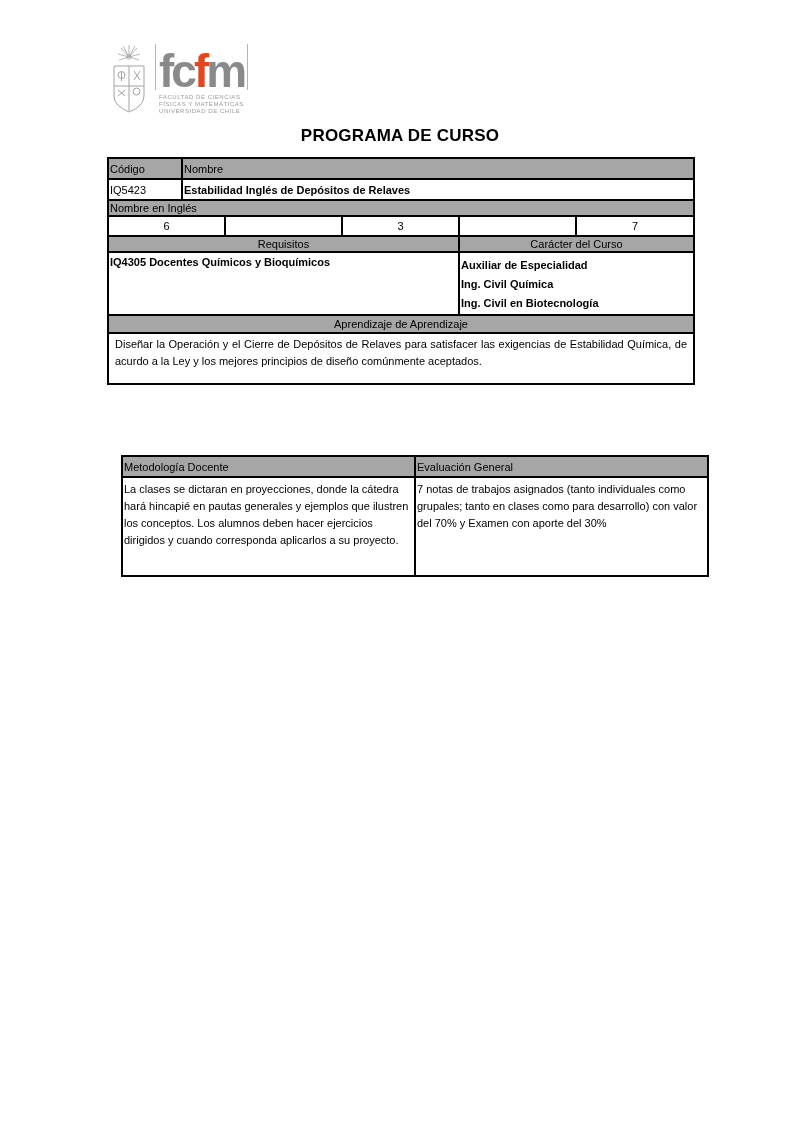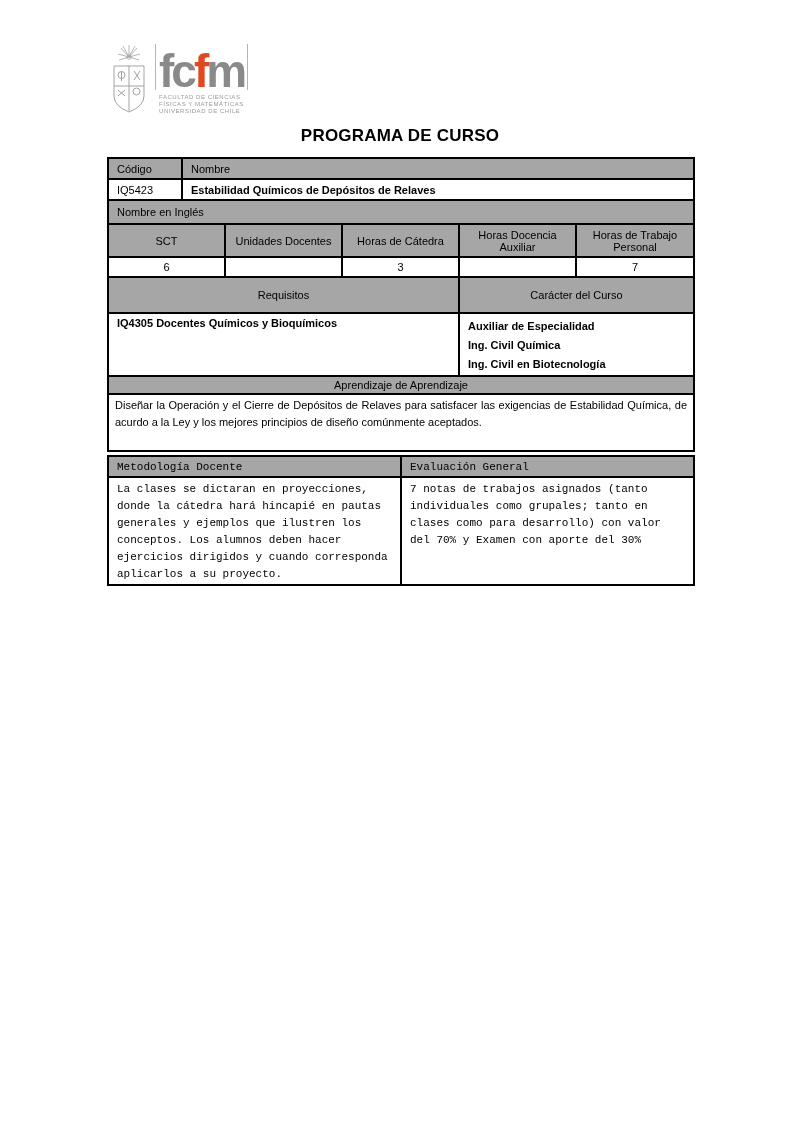--- a/index.html
+++ b/index.html
@@ -29,25 +29,25 @@
   }
 
   
   .page-title {
     position:absolute; top:126px; left:0; width:100%;
     text-align:center; font-weight:bold; font-size:17px; letter-spacing:0.2px;
   }
 
   
   .tables-1 { position:absolute; left:107px; top:157px; width:586px; }
-  .tables-2 { position:absolute; left:107px; top:455px; width:591px;font-family:Liberation Mono, monospace; }
+  .tables-2 { position:absolute; left:121px; top:455px; width:591px; }
   table { border-collapse:collapse; table-layout:fixed; width:586px; }
   .tables-1 table + table { margin-top:-2px; }
   td {
-    border:2px solid #000; font-size:11px; padding:1px 8px;
+    border:2px solid #000; font-size:11px; padding:1px 1px;
     vertical-align:middle; overflow:hidden;
   }
   .hdr { background:#a6a6a6; }
   .c { text-align:center; }
   .b { font-weight:bold; }
   .top { vertical-align:top; padding-top:3px; }
   .just { text-align:justify; line-height:17px; padding:2px 6px 4px 6px; }
   .lines div { line-height:19px; font-weight:bold; }
   .body-text { line-height:17px; }
 </style>
@@ -105,61 +105,54 @@
         <col style="width:74px">
         <col style="width:512px">
       </colgroup>
     <tbody>
         <tr style="height:21px">
       <td class="hdr">Código</td>
       <td class="hdr">Nombre</td>
     </tr>
     <tr style="height:21px">
       <td>IQ5423</td>
-      <td class="b">Estabilidad Químicos de Depósitos de Relaves</td>
+      <td class="b">Estabilidad Inglés de Depósitos de Relaves</td>
     </tr>
-    <tr style="height:24px">
+    <tr style="height:16px">
       <td class="hdr" colspan="2">Nombre en Inglés</td>
     </tr>
   </tbody>
     </table>
 
   <table>
     <colgroup>
       <col style="width:117px">
         <col style="width:117px">
         <col style="width:117px">
       <col style="width:117px">
         <col style="width:118px">
     </colgroup>
     <tbody>
-        <tr style="height:33px">
-      <td class="hdr c">SCT</td>
-      <td class="hdr c">Unidades Docentes</td>
-      <td class="hdr c">Horas de Cátedra</td>
-      <td class="hdr c">Horas Docencia Auxiliar</td>
-      <td class="hdr c">Horas de Trabajo Personal</td>
-    </tr>
     <tr style="height:20px">
       <td class="c">6</td>
       <td class="c"></td>
       <td class="c">3</td>
       <td class="c"></td>
       <td class="c">7</td>
     </tr>
   </tbody>
     </table>
 
   <table>
     <colgroup>
         <col style="width:351px">
         <col style="width:235px">
       </colgroup>
     <tbody>
-        <tr style="height:36px">
+        <tr style="height:16px">
       <td class="hdr c">Requisitos</td>
       <td class="hdr c">Carácter del Curso</td>
     </tr>
     <tr style="height:58px">
       <td class="b top">IQ4305 Docentes Químicos y Bioquímicos</td>
       <td class="top lines">
         <div>Auxiliar de Especialidad</div>
         <div>Ing. Civil Química</div>
         <div>Ing. Civil en Biotecnología</div>
       </td>
@@ -168,21 +161,21 @@
     </table>
 
   <table>
     <colgroup>
         <col style="width:586px">
       </colgroup>
     <tbody>
         <tr style="height:18px">
       <td class="hdr c">Aprendizaje de Aprendizaje</td>
     </tr>
-    <tr style="height:57px">
+    <tr style="height:51px">
       <td class="top just">Diseñar la Operación y el Cierre de Depósitos de Relaves para satisfacer las exigencias de Estabilidad Química, de acurdo a la Ley y los mejores principios de diseño comúnmente aceptados.</td>
     </tr>
   </tbody>
     </table>
 </div>
 
 <div class="tables-2">
   <table>
     <colgroup>
         <col style="width:293px">

